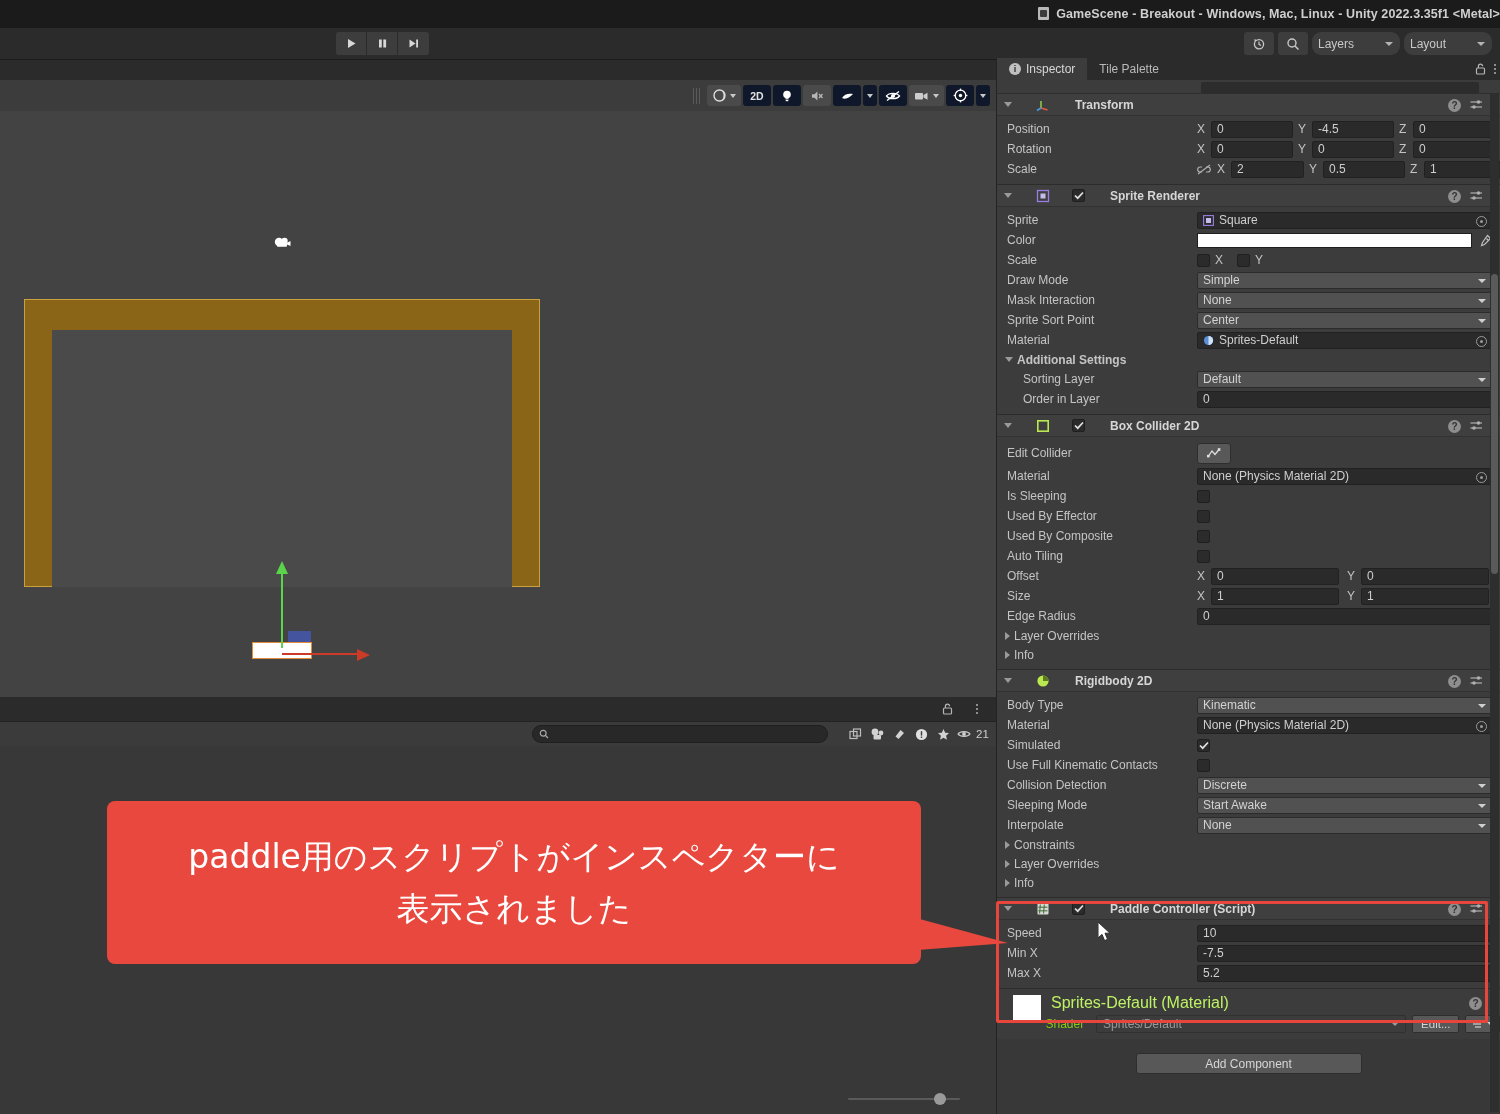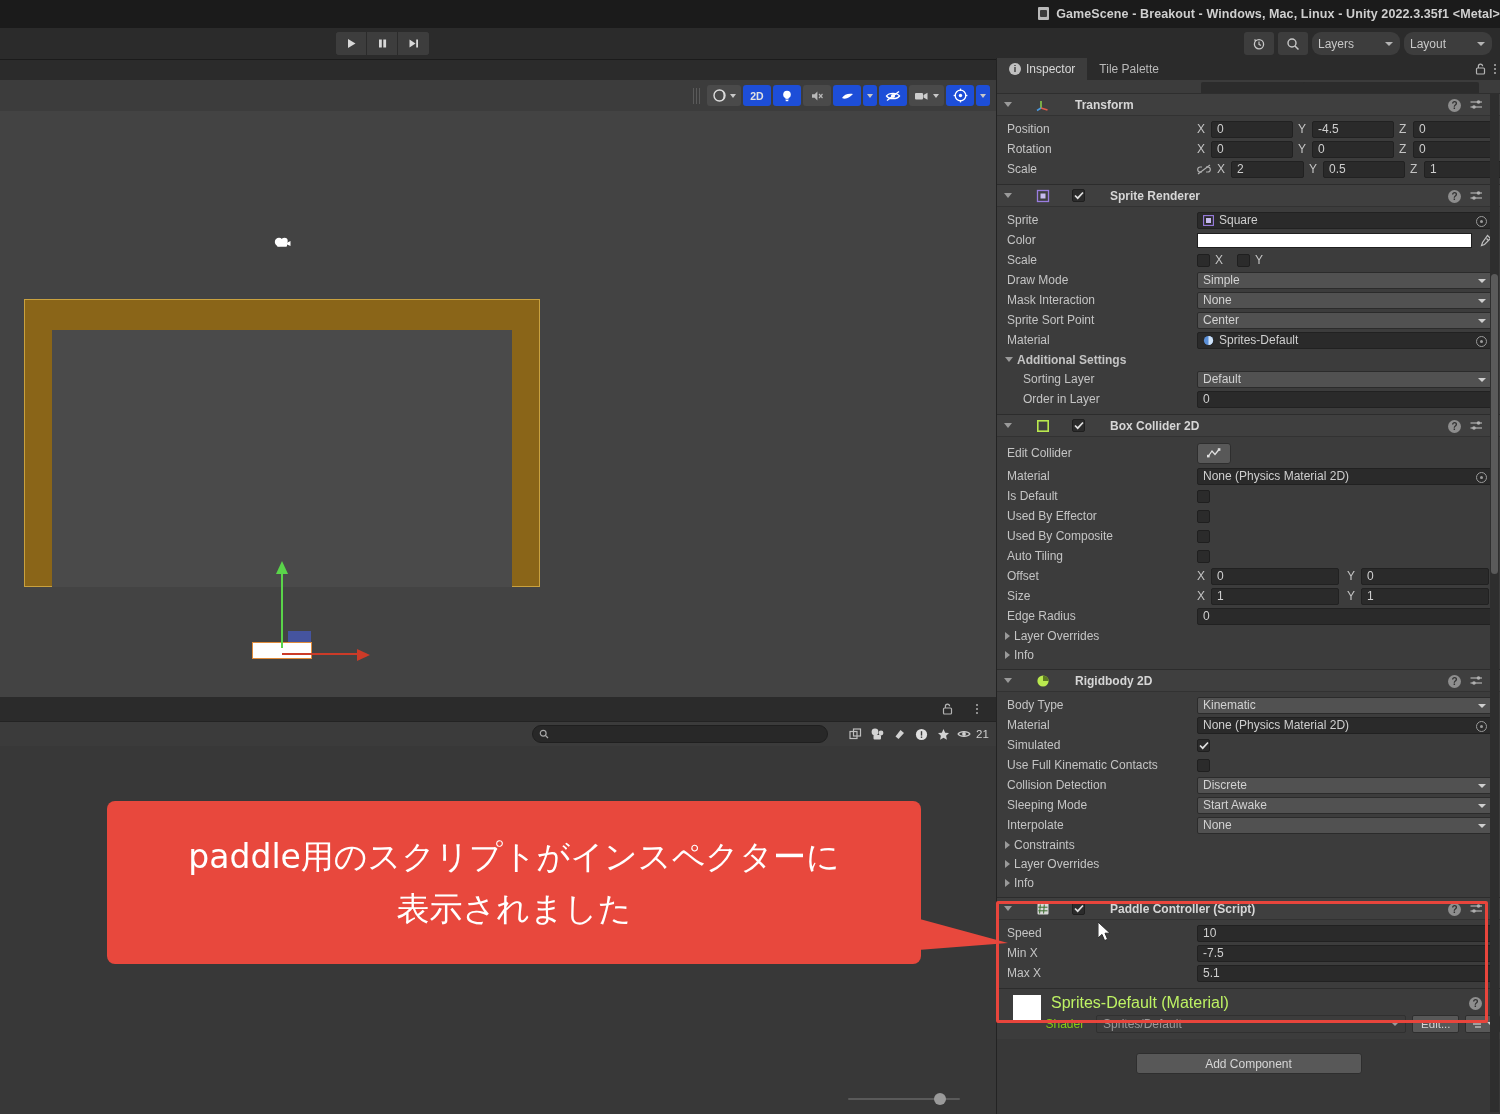--- a/index.html
+++ b/index.html
@@ -74,21 +74,21 @@
     background: #3c3c3c; display: flex; align-items: center; justify-content: flex-end;
     padding-right: 6px; gap: 2px;
   }
   .st-grip { width: 8px; height: 16px; margin-right: 4px;
     background: repeating-linear-gradient(to right, #5a5a5a 0 1px, transparent 1px 3px); }
   .st-btn {
     height: 21px; min-width: 28px; border-radius: 3px; background: #4a4a4a;
     display: flex; align-items: center; justify-content: center; gap: 3px;
     padding: 0 5px; cursor: pointer;
   }
-  .st-btn.active { background: #1d4ed8; }
+  .st-btn.active { background: #0f172a; }
   .st-btn .caret-sm {
     border-left: 3px solid transparent; border-right: 3px solid transparent; border-top: 4px solid #c8c8c8;
   }
   .st-label { font-size: 10.5px; color: #e2e2e2; font-weight: bold; }
 
   .scene-canvas {
     position: absolute; left: 0; top: 31px; width: 996px; height: 586px;
     background: #434343; overflow: hidden;
   }
   .game-frame {
@@ -861,21 +861,21 @@
             <span class="field wide obj" style="padding-left:5px;">
               <span>None (Physics Material 2D)</span>
               <span class="obj-pick">
                   <i></i>
                 </span>
             </span>
           </span>
         </div>
 
         <div class="row">
-          <span class="row-label">Is Default</span>
+          <span class="row-label">Is Sleeping</span>
           <span class="row-fields">
             <span class="checkbox"></span>
           </span>
         </div>
         <div class="row">
           <span class="row-label">Used By Effector</span>
           <span class="row-fields">
             <span class="checkbox"></span>
           </span>
         </div>
@@ -1100,21 +1100,21 @@
         </div>
         <div class="row">
           <span class="row-label">Min X</span>
           <span class="row-fields">
             <span class="field wide">-7.5</span>
           </span>
         </div>
         <div class="row">
           <span class="row-label">Max X</span>
           <span class="row-fields">
-            <span class="field wide">5.1</span>
+            <span class="field wide">5.2</span>
           </span>
         </div>
       </div>
     </div>
 
     <div class="mat-preview">
       <div class="mat-swatch"></div>
       <div class="mat-head">
         <span class="mat-title">Sprites-Default (Material)</span>
         <span style="position:absolute;right:8px;display:flex;gap:8px;align-items:center;">

